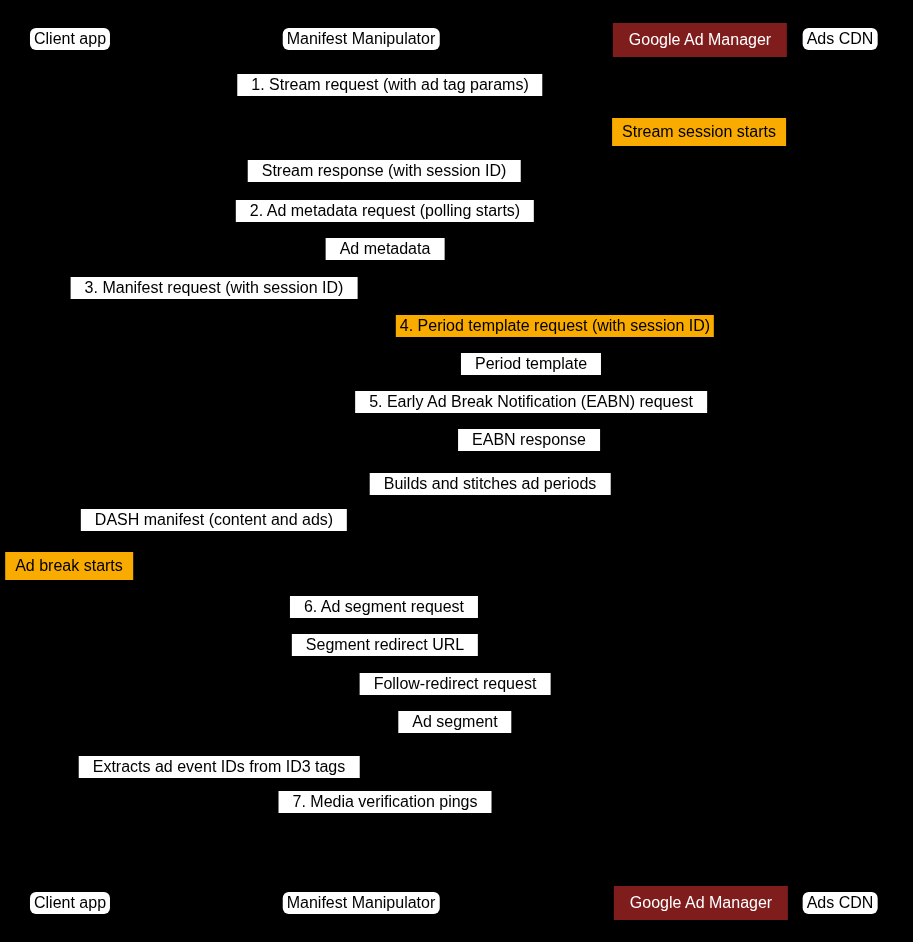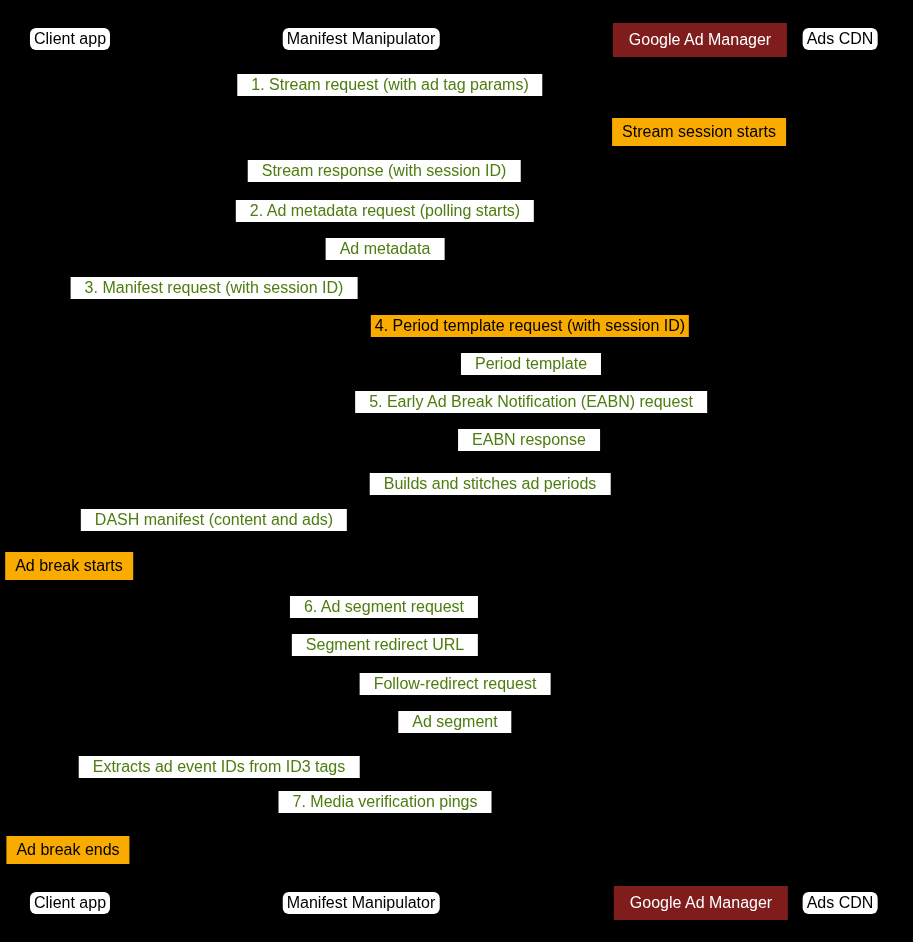--- a/index.html
+++ b/index.html
@@ -12,32 +12,33 @@
     overflow: hidden;
   }
   .pos {
     position: absolute;
     transform: translate(-50%, -50%);
     white-space: nowrap;
   }
   
   .label {
     background: #ffffff;
-    color: #4d7c0f;
+    color: #000000;
     font-size: 16px;
     line-height: 20px;
     padding: 1px 14px;
   }
   
   .highlight {
     background: #f9ab00;
     color: #000000;
     font-size: 16px;
     line-height: 20px;
     padding: 1px 4px;
+    margin-left: 25px;
   }
   
   .note {
     background: #f9ab00;
     color: #000000;
     font-size: 16px;
     line-height: 20px;
     padding: 4px 10px;
   }
   
@@ -79,20 +80,19 @@
   <div class="pos label" style="left:529px; top:440px">EABN response</div>
   <div class="pos label" style="left:214px; top:520px">DASH manifest (content and ads)</div>
   <div class="pos label" style="left:490px; top:484px">Builds and stitches ad periods</div>
   <div class="pos note" style="left:69px; top:566px">Ad break starts</div>
   <div class="pos label" style="left:384px; top:607px">6. Ad segment request</div>
   <div class="pos label" style="left:455px; top:684px">Follow-redirect request</div>
   <div class="pos label" style="left:385px; top:645px">Segment redirect URL</div>
   <div class="pos label" style="left:455px; top:722px">Ad segment</div>
   <div class="pos label" style="left:219px; top:767px">Extracts ad event IDs from ID3 tags</div>
   <div class="pos label" style="left:385px; top:802px">7. Media verification pings</div>
-  <div class="pos note" style="left:68px; top:850px">Ad break ends</div>
 
   <div class="pos actor" style="left:70px; top:903px">Client app</div>
   <div class="pos actor" style="left:361px; top:903px">Manifest Manipulator</div>
   <div class="pos actor-primary" style="left:701px; top:903px">Google Ad Manager</div>
   <div class="pos actor" style="left:840px; top:903px">Ads CDN</div>
 
 </div>
 
 </body></html>

